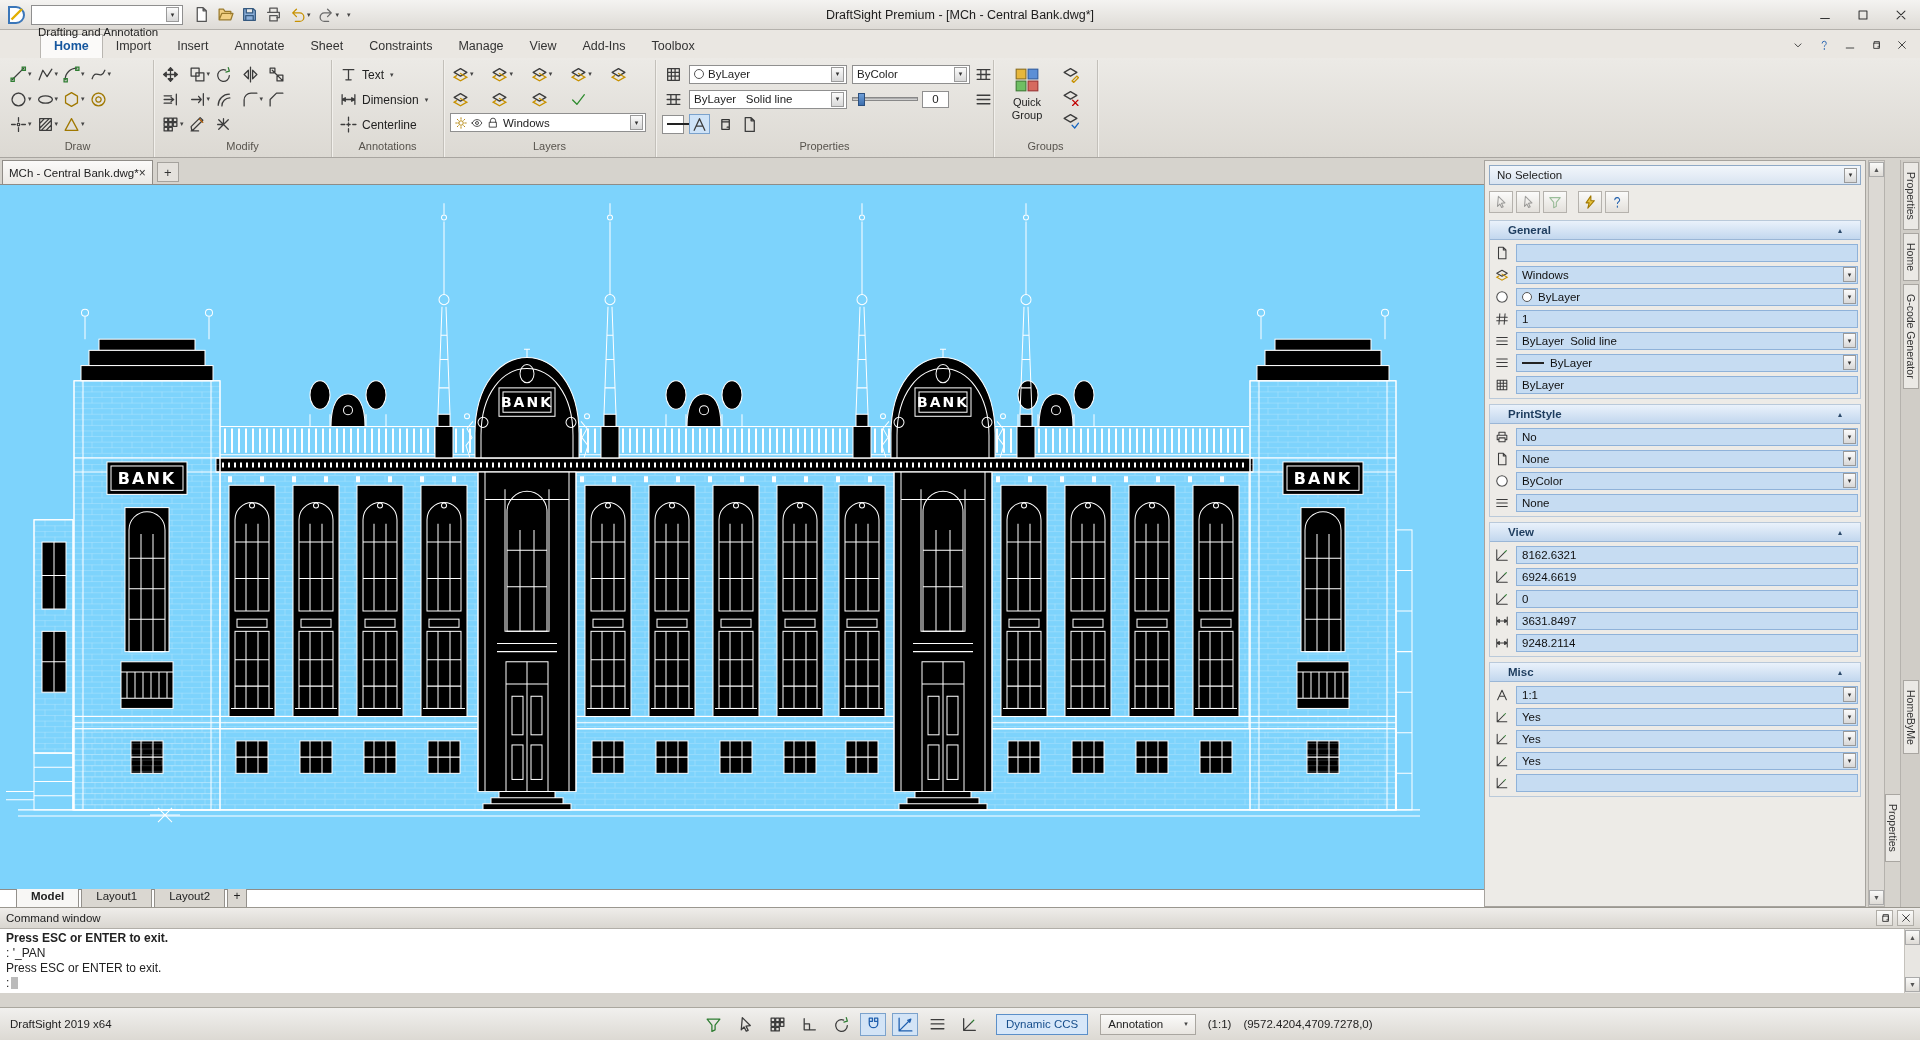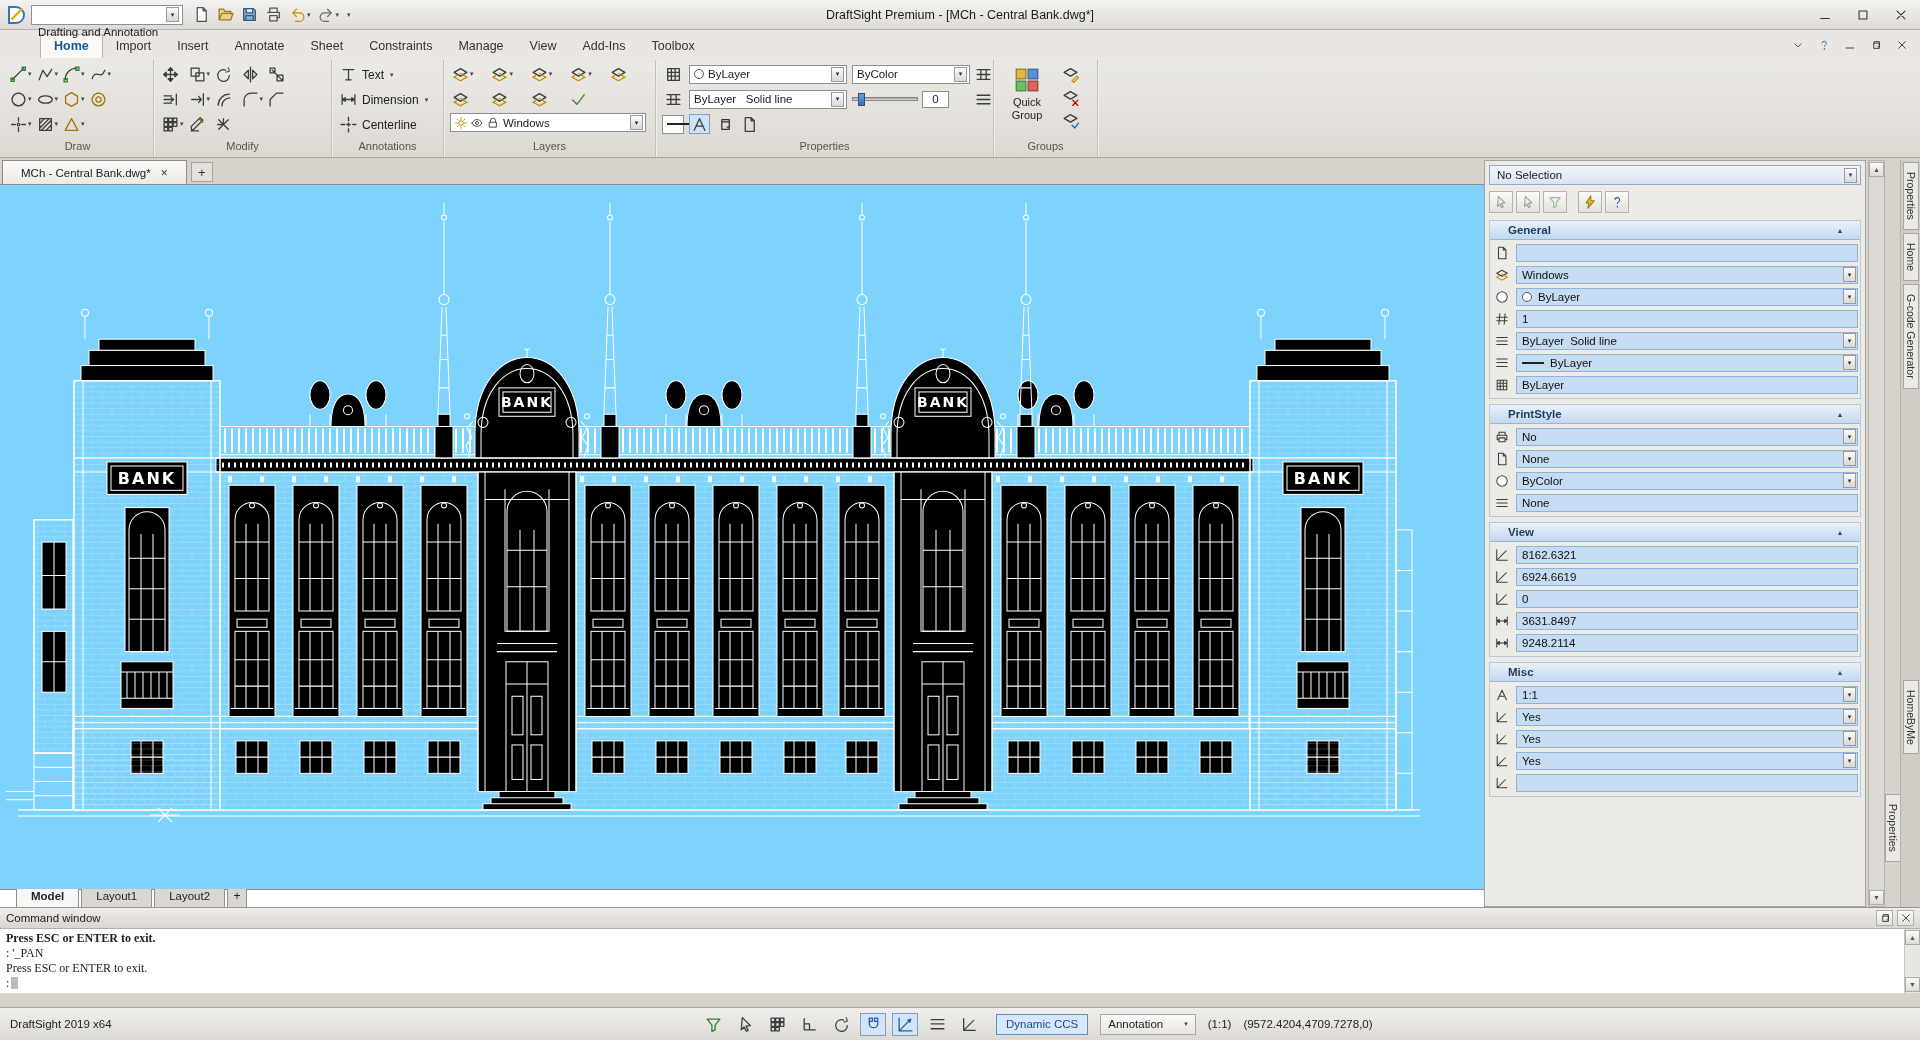--- a/index.html
+++ b/index.html
@@ -52,21 +52,21 @@
   .strack { width:66px; height:4px; background:linear-gradient(#9a9a9a,#e0e0e0); border:1px solid #888; position:relative; }
   .sthumb { position:absolute; left:5px; top:-5px; width:7px; height:13px; background:linear-gradient(#6f9fd8,#3d6fae); border:1px solid #2c5档; border:1px solid #2c507e; }
   .snum { width:27px; height:17px; border:1px solid #8f8f8f; background:#fff; display:flex; align-items:center; justify-content:center; font-size:11.5px; }
   .qg { display:flex; flex-direction:column; align-items:center; width:54px; text-align:center; font-size:11px; line-height:1.15; gap:3px; padding:2px; border:1px solid transparent; }
   .gscol { display:flex; flex-direction:column; gap:3px; }
 
   
   .workarea { flex:1; display:flex; min-height:0; }
   .left-col { width:1484px; display:flex; flex-direction:column; flex:0 0 auto; }
   .doctabs { height:27px; display:flex; align-items:flex-end; padding-left:2px; background:#d6d3cd; border-bottom:1px solid #8f8c87; }
-  .dtab { display:inline-flex; align-items:center; gap:10px; height:24px; padding:0 18px; background:linear-gradient(#fbfaf9,#eceae6); border:1px solid #8f8c87; border-bottom:none; font-size:11.5px; }
+  .dtab { display:inline-flex; align-items:center; height:24px; padding:0 6px; background:linear-gradient(#fbfaf9,#eceae6); border:1px solid #8f8c87; border-bottom:none; font-size:11.5px; }
   .dtab .x { font-size:12px; color:#333; }
   .plus-tab { width:22px; height:20px; margin-left:4px; border:1px solid #a5a29d; background:#e4e1dc; display:flex; align-items:center; justify-content:center; font-size:13px; color:#333; margin-bottom:2px; }
   .canvas { flex:1; background:#7dd3fc; position:relative; min-height:0; }
   .canvas svg { display:block; width:100%; height:100%; }
   .bank-sm { font:bold 14px "DejaVu Sans",sans-serif; fill:#fff; letter-spacing:2px; }
   .bank-lg { font:bold 16px "DejaVu Sans",sans-serif; fill:#fff; letter-spacing:2px; }
   .modeltabs { height:18px; background:#ffffff; border-top:1px solid #8f8c87; display:flex; align-items:flex-end; padding:0 0 0 16px; }
   .mtab { padding:4px 14px 5px; border:1px solid #94918c; border-bottom:none; background:#dad7d1; margin-right:2px; font-size:11.5px; }
   .mtab.active { background:#f8f7f5; font-weight:bold; }
   .mtab-plus { width:20px; text-align:center; padding:3px 0 4px; border:1px solid #94918c; border-bottom:none; background:#dad7d1; font-size:12px; }
@@ -92,21 +92,21 @@
   .strip-in { width:15px; display:flex; flex-direction:column; justify-content:flex-end; align-items:center; padding-bottom:42px; }
   .strip-out { width:20px; background:#d0cdc7; border-left:1px solid #b5b2ad; display:flex; flex-direction:column; align-items:center; padding-top:2px; }
   .vtab { writing-mode:vertical-rl; font-size:10.5px; color:#333; background:#ebe9e5; border:1px solid #a9a6a1; padding:9px 1px; margin-bottom:3px; }
   .vtab.low { margin-top:288px; }
 
   
   .cmd-h { height:22px; background:linear-gradient(#efedea,#d9d6d0); border-top:1px solid #9a978f; border-bottom:1px solid #b1aea8; display:flex; align-items:center; padding:0 6px; flex:0 0 auto; }
   .cmd-h .t { font-size:11.5px; color:#222; }
   .cmd-hbtns { margin-left:auto; display:flex; gap:4px; }
   .chb { width:17px; height:16px; display:flex; align-items:center; justify-content:center; border:1px solid #b0ada7; background:linear-gradient(#fbfbfa,#e4e1dc); }
-  .cmd-b { height:64px; background:#fff; font-family:Liberation Serif, serif; font-size:12px; padding:2px 6px; position:relative; flex:0 0 auto; overflow:hidden; }
+  .cmd-b { height:64px; background:#fff; font-family:Liberation Sans, sans-serif; font-size:12px; padding:2px 6px; position:relative; flex:0 0 auto; overflow:hidden; }
   .cline { height:15px; white-space:pre; }
   .cline.b { font-weight:bold; }
   .cmd-scroll { position:absolute; right:0; top:0; bottom:0; width:16px; background:#e8e6e2; border-left:1px solid #c5c2bc; display:flex; flex-direction:column; justify-content:space-between; align-items:center; padding:1px 0; }
   .ccaret { display:inline-block; width:7px; height:12px; background:#777; vertical-align:-2px; margin-left:2px; opacity:.5; }
   .filler { height:14px; background:#d6d3cd; flex:0 0 auto; }
 
   
   .statusbar { height:33px; background:linear-gradient(#f1f0ee,#dcd9d3); border-top:1px solid #aaa79f; display:flex; align-items:center; padding:0 10px; flex:0 0 auto; }
   .sb-app { font-size:11.5px; color:#222; width:130px; }
   .sb-icons { display:flex; align-items:center; gap:6px; margin-left:560px; }

